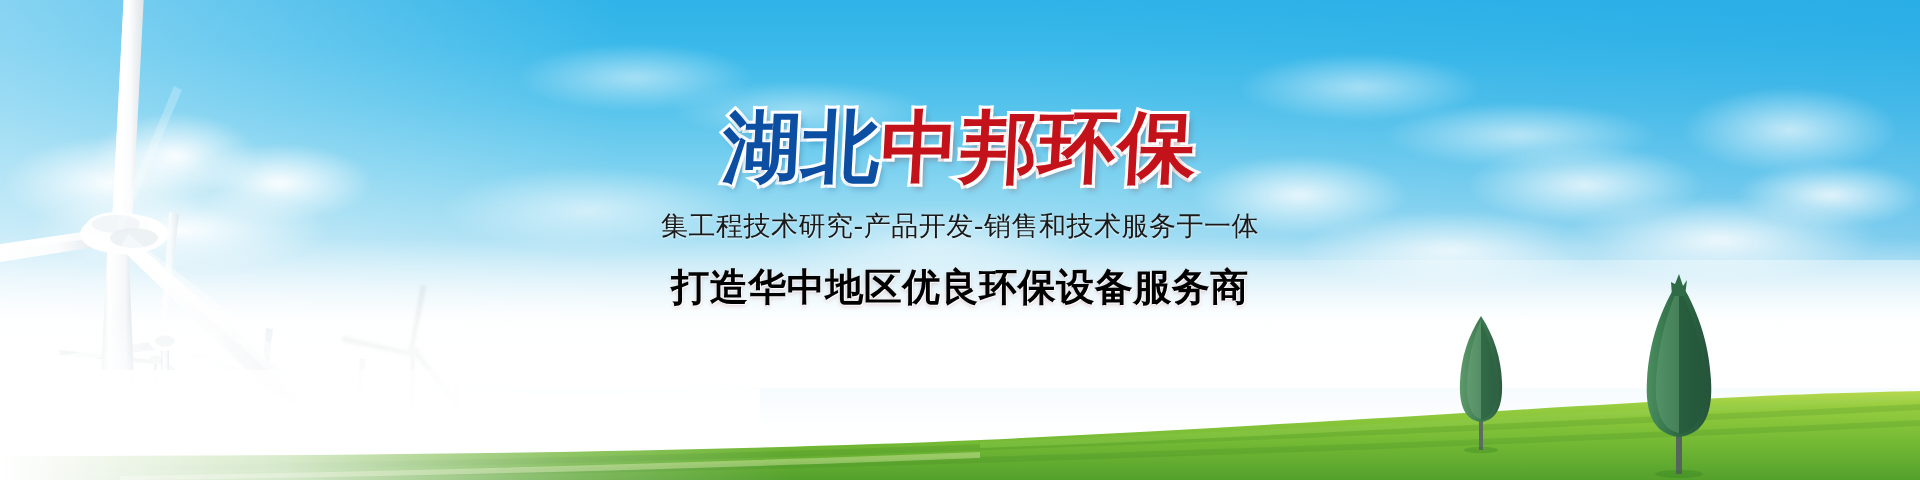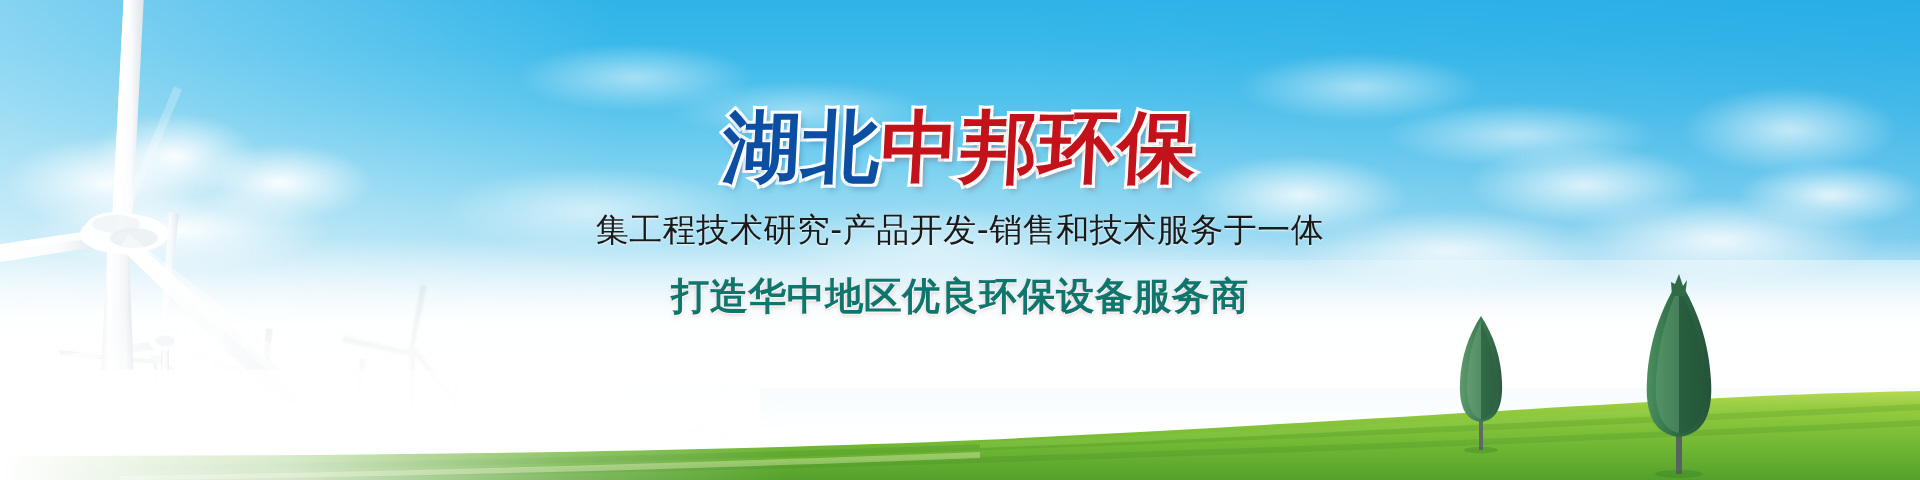--- a/index.html
+++ b/index.html
@@ -115,33 +115,33 @@
     -webkit-text-stroke:6px #ffffff;
     paint-order:stroke fill;
     text-shadow:
        3px 3px 0 rgba(255,255,255,.95),
        -1px -1px 0 rgba(255,255,255,.95),
        4px 5px 6px rgba(120,0,0,.28);
   }
   .subline{
     margin:22px 0 0 0;
     font-family:"DejaVu Sans","Liberation Sans",sans-serif;
-    font-size:33px;
+    font-size:27px;
     font-weight:400;
     color:#1a1a1a;
     letter-spacing:.5px;
     white-space:nowrap;
     text-shadow:0 1px 2px rgba(255,255,255,.75);
   }
   .tagline{
     margin:18px 0 0 0;
     font-family:Liberation Serif, serif;
     font-size:38px;
     font-weight:bold;
-    color:#0f766e;
+    color:#000000;
     letter-spacing:.5px;
     white-space:nowrap;
     text-shadow:1px 1px 0 rgba(255,255,255,.85), 0 2px 4px rgba(160,0,0,.18);
   }
 </style>
 </head>
 <body>
 
 <div id="banner">
 

